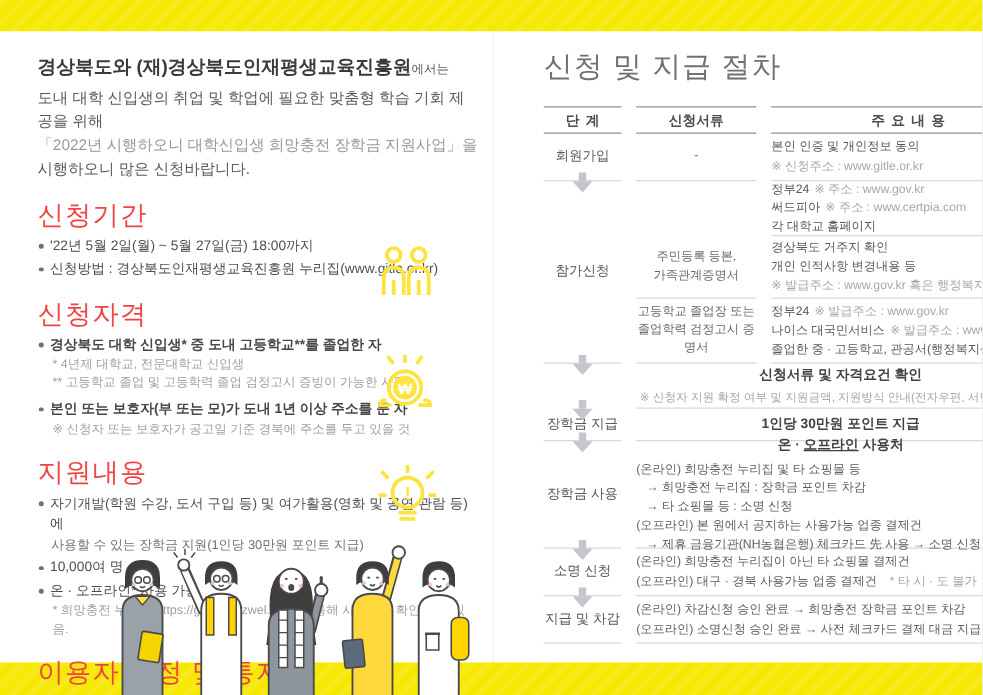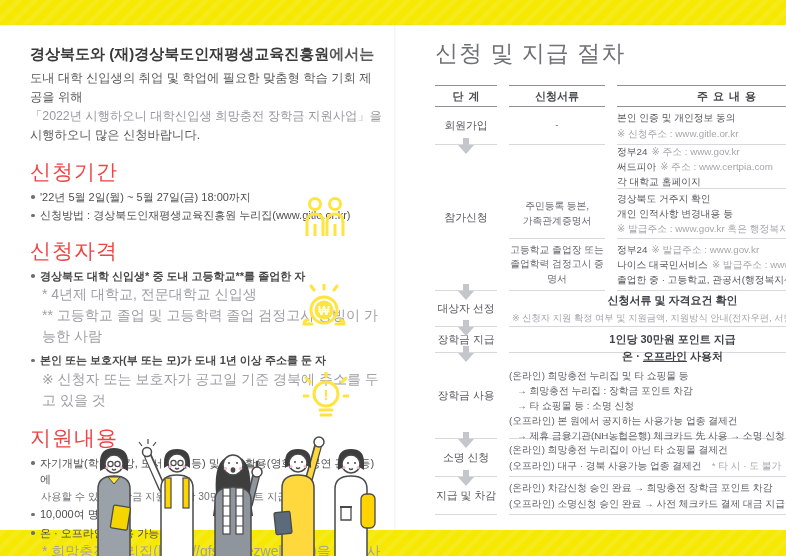--- a/index.html
+++ b/index.html
@@ -8,30 +8,30 @@
   .band{position:absolute;left:0;right:0;background:#f6e800;
         background-image:repeating-linear-gradient(135deg,rgba(255,255,255,.10) 0 5px,rgba(255,255,255,0) 5px 11px);}
   .band.top{top:0;height:25px;}
   .band.bottom{bottom:0;height:26px;}
   .fold{position:absolute;top:25px;bottom:26px;left:394px;width:2px;
         background:linear-gradient(90deg,rgba(0,0,0,.05),rgba(0,0,0,0));}
 
   
   .left{position:absolute;left:30px;top:44px;width:352px;}
   .intro-title{margin:0 0 5px 0;font-size:15px;font-weight:bold;color:#3a3a3a;line-height:1.3;}
-  .intro-title .tail{font-size:15px;font-weight:bold;color:#5a5a5a;}
+  .intro-title .tail{font-size:10px;font-weight:normal;color:#5a5a5a;}
   .intro-line{margin:0;font-size:12.3px;color:#5a5a5a;line-height:1.55;}
   .intro-line.lt{color:#95989d;}
   .sec-h{margin:0;font-size:21px;font-weight:300;color:#ef4444;letter-spacing:1px;}
   .sec{margin-top:13px;}
   .sec .body{margin-top:3px;}
   .li{position:relative;padding-left:10px;font-size:11px;color:#4e4e4e;line-height:1.5;margin-top:2px;}
   .li::before{content:"";position:absolute;left:1px;top:6.5px;width:3.5px;height:3.5px;border-radius:50%;background:#707070;}
   .li.b{font-weight:bold;color:#474747;}
-  .note{margin:0 0 0 12px;font-size:14px;color:#9da0a5;line-height:1.5;}
+  .note{margin:0 0 0 12px;font-size:10px;color:#9da0a5;line-height:1.5;}
   .subline{margin:1px 0 0 11px;font-size:10.3px;color:#6d7075;line-height:1.5;}
 
   .icon{position:absolute;}
   .icon svg{display:block;}
 
   .students{position:absolute;left:82px;top:432px;width:306px;height:124px;z-index:2;}
 
   
   .right{position:absolute;left:435px;top:38px;width:348px;}
   .r-title{margin:0;font-size:23px;font-weight:300;color:#6e7control;color:#6e7176;letter-spacing:1px;}
@@ -263,21 +263,20 @@
       <div class="doc" style="grid-area:5/2;">
         <div>고등학교 졸업장 또는</div>
         <div>졸업학력 검정고시 증명서</div>
       </div>
       <div class="main" style="grid-area:5/3;">
         <div class="row"><span class="nm">정부24</span><span class="nt">※ 발급주소 : www.gov.kr</span></div>
         <div class="row"><span class="nm">나이스 대국민서비스</span><span class="nt">※ 발급주소 : www.neis.go.kr</span></div>
         <div class="row nm">졸업한 중 · 고등학교, 관공서(행정복지센터) 등</div>
       </div>
 
-      <div class="stage" style="grid-area:6/1;">대상자 선정</div>
       <div class="merged" style="grid-row:6;grid-column:2 / span 2;">
         <div class="ctitle">신청서류 및 자격요건 확인</div>
         <div class="cnote">※ 신청자 지원 확정 여부 및 지원금액, 지원방식 안내(전자우편, 서면, SMS 등)</div>
       </div>
 
       <div class="stage" style="grid-area:7/1;">장학금 지급</div>
       <div class="merged" style="grid-row:7;grid-column:2 / span 2;">
         <div class="ctitle">1인당 30만원 포인트 지급</div>
       </div>
 

